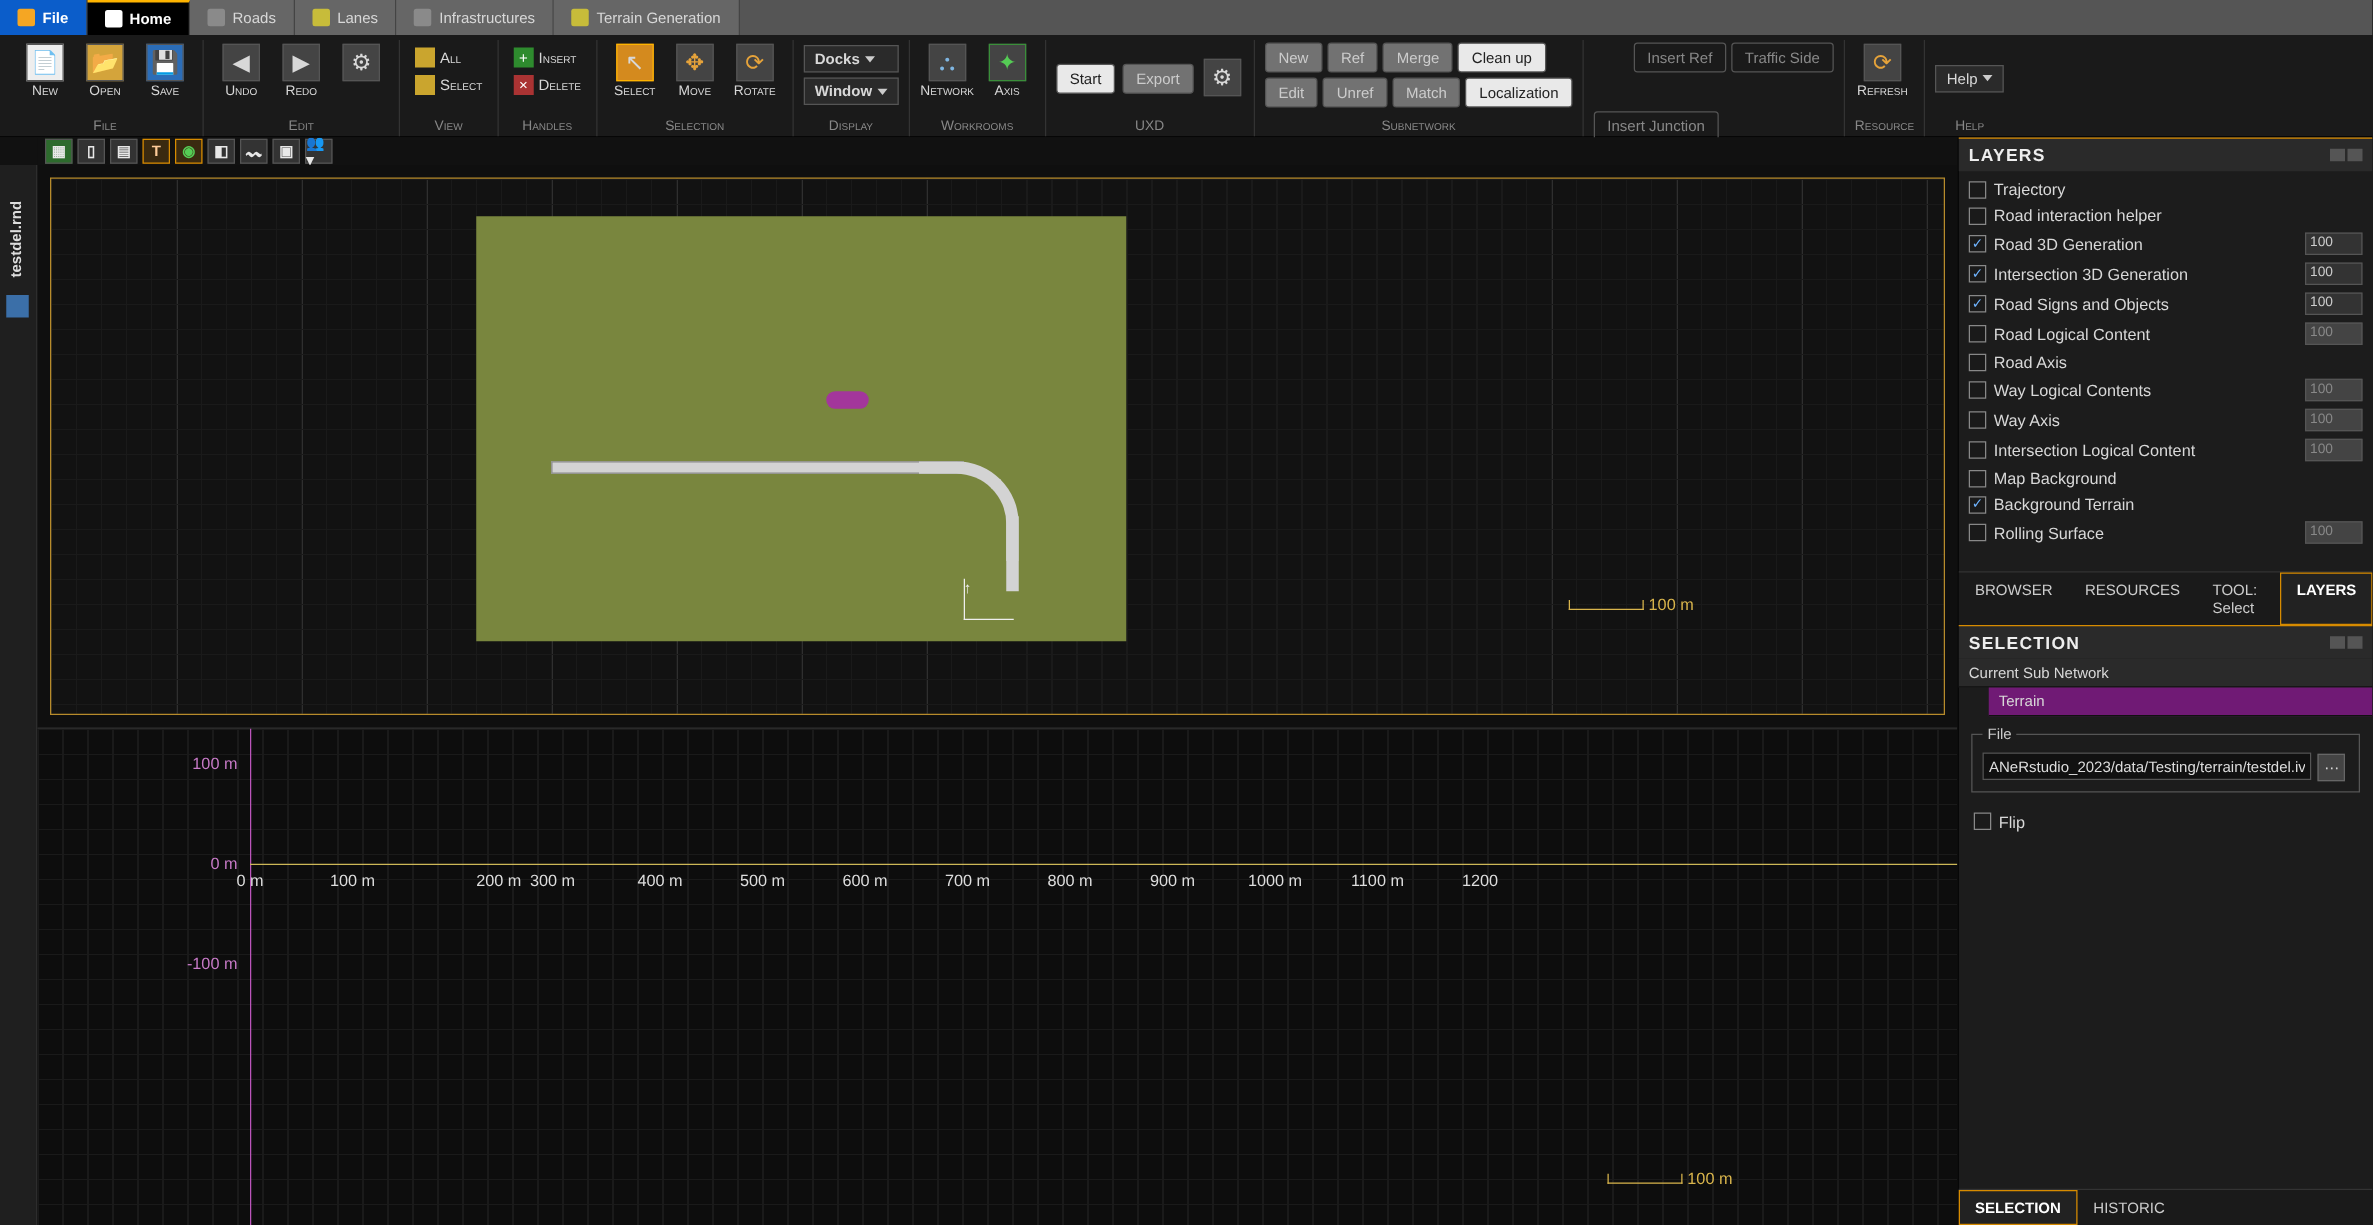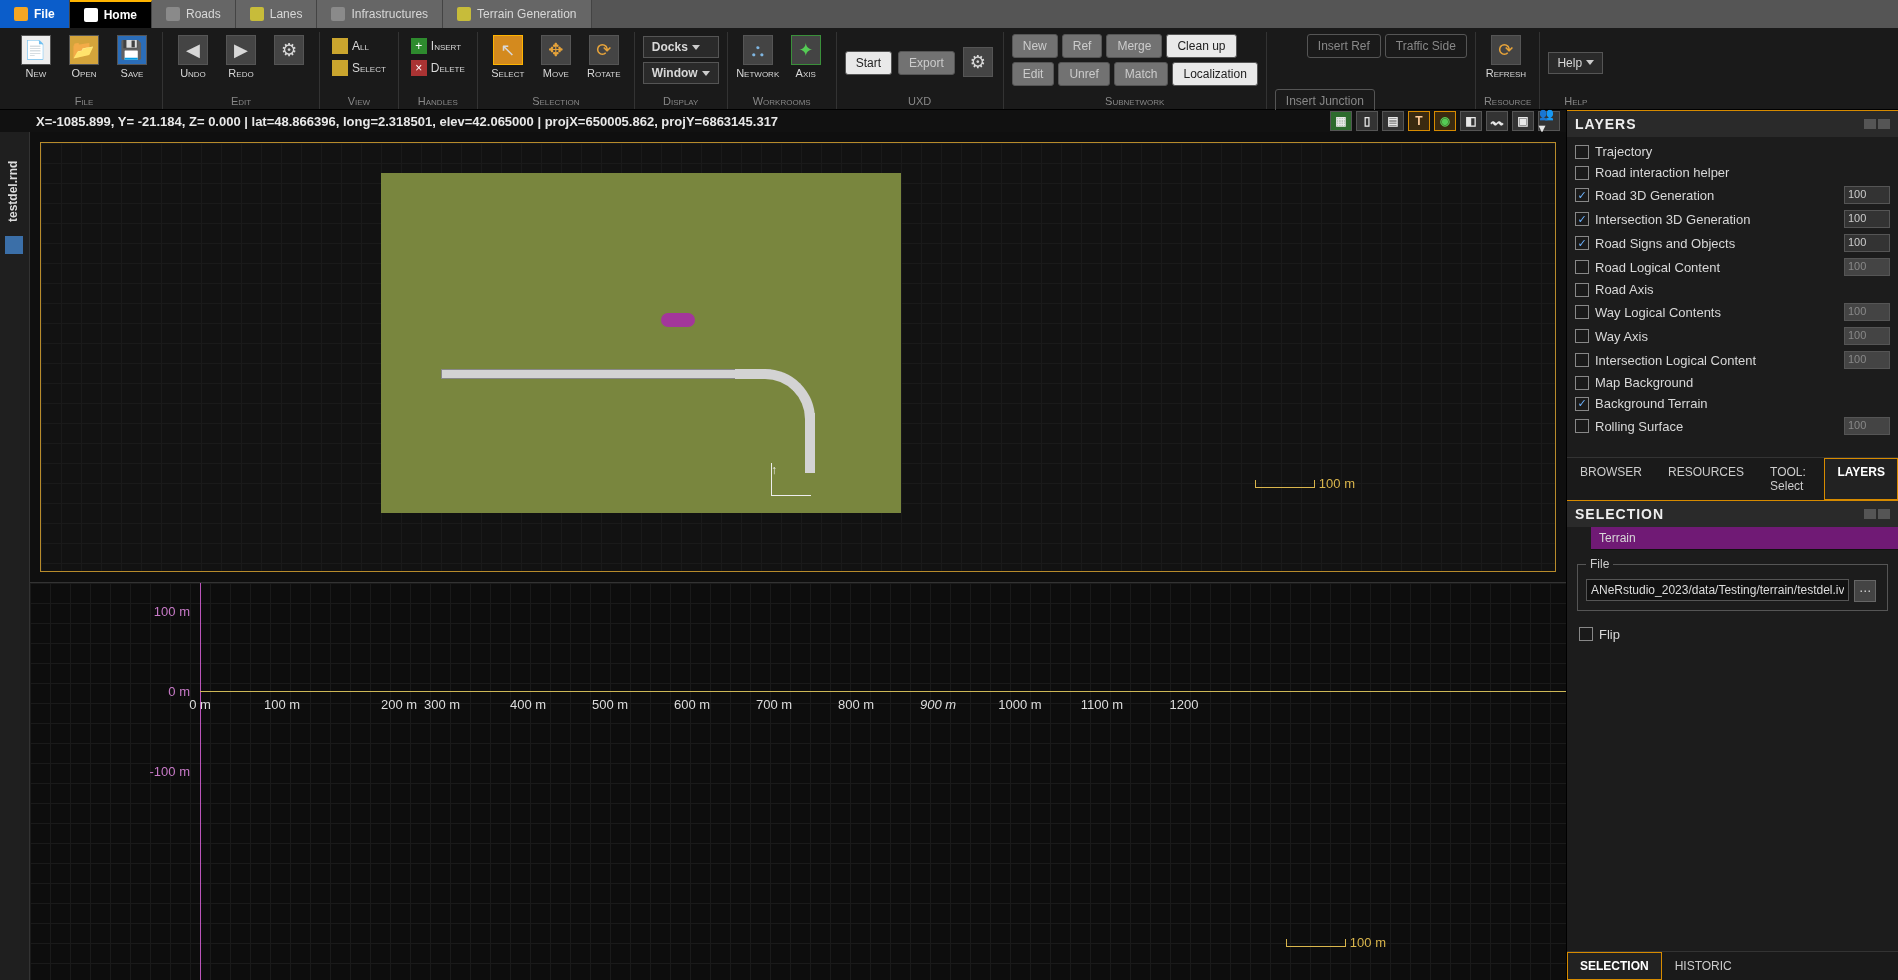--- a/index.html
+++ b/index.html
@@ -285,21 +285,20 @@
           <span>Help</span>
           <span class="caret"></span>
         </div>
     </div>
     <div class="rgrp-title">Help</div>
   </div>
 </div>
 
 <div class="work">
   <div class="status">
-    <span>X=-1085.899, Y= -21.184, Z=   0.000 | lat=48.866396, long=2.318501, elev=42.065000 | projX=650005.862, projY=6863145.317</span>
     <span class="toggle-row">
       <span class="tg" style="background:#2d6b2d;">▦</span>
       <span class="tg">▯</span>
       <span class="tg">▤</span>
       <span class="tg on">T</span>
       <span class="tg on" style="color:#5c5;">◉</span>
       <span class="tg">◧</span>
       <span class="tg">〰</span>
       <span class="tg">▣</span>
       <span class="tg">👥▾</span>
@@ -335,21 +334,21 @@
     <div id="xticks">
         <div class="xl" style="left: 170px;">0 m</div>
         <div class="xl" style="left: 252px;">100 m</div>
         <div class="xl" style="left: 334px; margin-left: 35px;">200 m</div>
         <div class="xl" style="left: 412px;">300 m</div>
         <div class="xl" style="left: 498px;">400 m</div>
         <div class="xl" style="left: 580px;">500 m</div>
         <div class="xl" style="left: 662px;">600 m</div>
         <div class="xl" style="left: 744px;">700 m</div>
         <div class="xl" style="left: 826px;">800 m</div>
-        <div class="xl" style="left: 908px; font-style: italic;">900 m</div>
+        <div class="xl" style="left: 908px;">900 m</div>
         <div class="xl" style="left: 990px;">1000 m</div>
         <div class="xl" style="left: 1072px;">1100 m</div>
         <div class="xl" style="left: 1154px;">1200</div>
       </div>
     <div id="yticks">
         <div class="yl" style="top: 28px;">100 m</div>
         <div class="yl" style="top: 108px;">0 m</div>
         <div class="yl" style="top: 188px;">-100 m</div>
       </div>
     <div class="scale" style="right:180px;bottom:30px;">
@@ -431,20 +430,21 @@
     <div class="ptab">RESOURCES</div>
     <div class="ptab">TOOL: Select</div>
     <div class="ptab active">LAYERS</div>
   </div>
 
   <div class="panel-hd">
     <span>SELECTION</span>
     <span><span class="winbtn"></span><span class="winbtn"></span></span>
   </div>
   <div class="sel-body">
+    <div class="sel-sub">Current Sub Network</div>
     <div class="sel-sub" style="background:#701a75;margin-left:24px;">Terrain</div>
     <div class="fileset">
       <div class="leg">File</div>
       <input type="text" value="ANeRstudio_2023/data/Testing/terrain/testdel.ive" style="">
       <span class="br">⋯</span>
     </div>
     <div class="layer-row" style="padding:2px 12px;">
       <span class="cb"></span>
       <span>Flip</span>
     </div>

